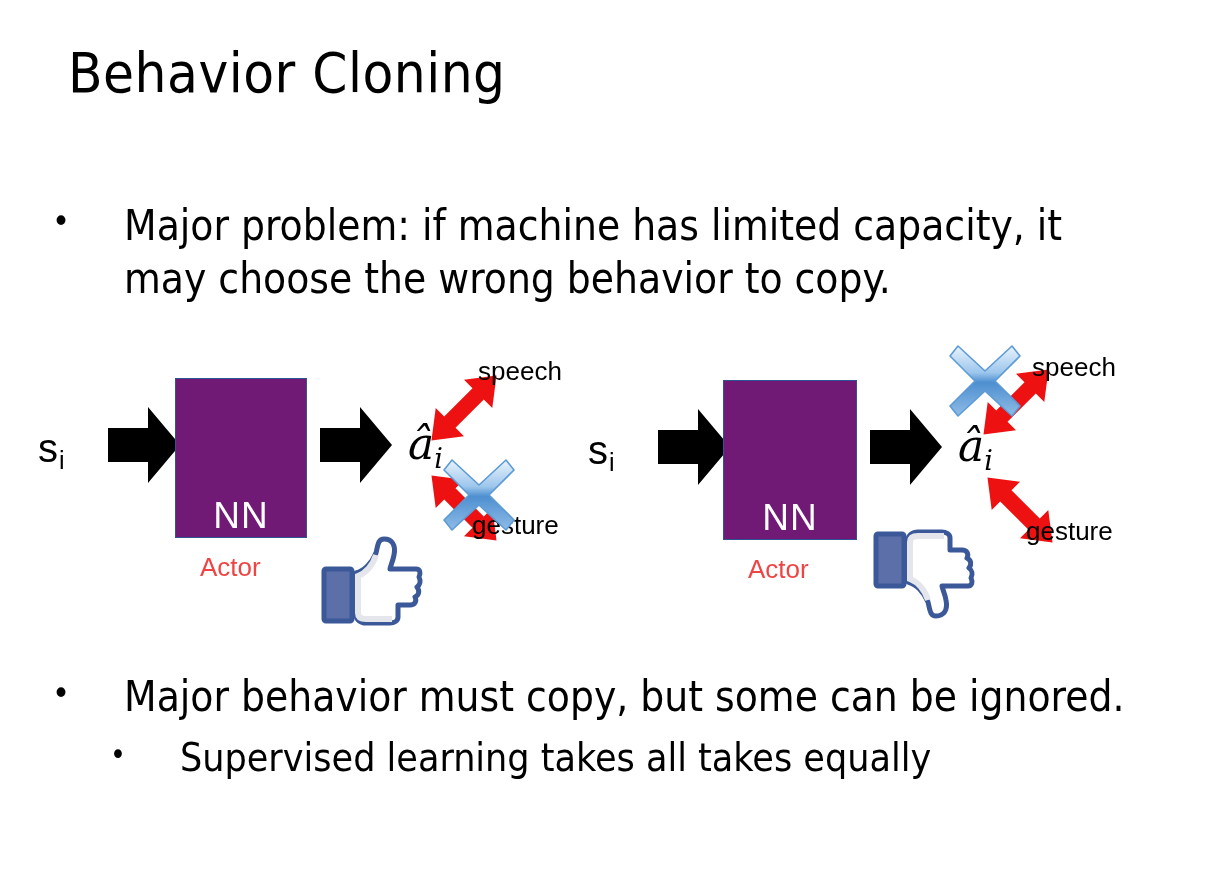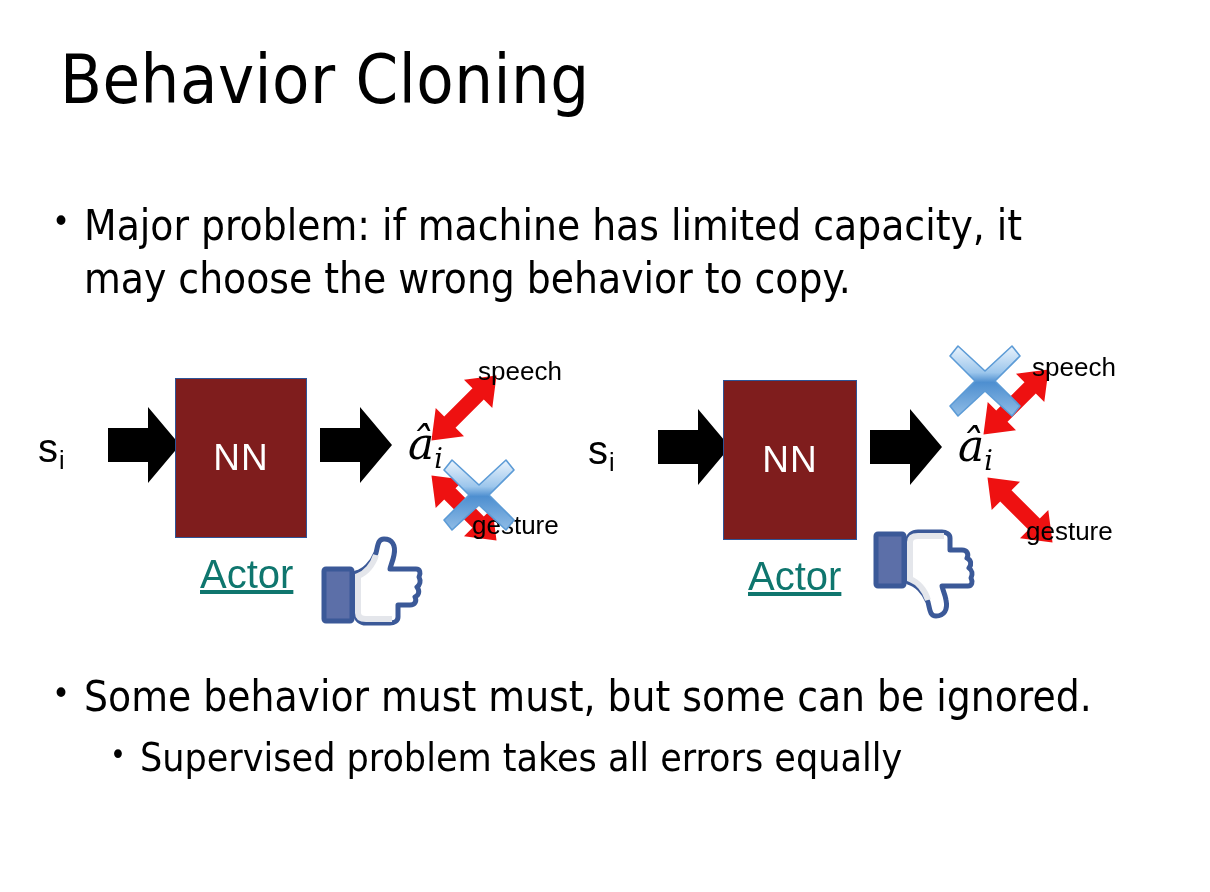--- a/index.html
+++ b/index.html
@@ -14,25 +14,25 @@
     position: relative;
     width: 1210px;
     height: 892px;
     background: #ffffff;
     overflow: hidden;
   }
 
   
   .slide-title {
     position: absolute;
-    left: 60px;
+    left: 68px;
     top: 44px;
     font-family: "DejaVu Sans Condensed", "Liberation Sans Narrow", "Liberation Sans", sans-serif;
     font-stretch: condensed;
-    font-size: 68px;
+    font-size: 56px;
     font-weight: 300;
     letter-spacing: 0.5px;
     color: #000000;
     white-space: nowrap;
     line-height: 1.05;
   }
 
   
   .bullet {
     position: absolute;
@@ -42,20 +42,21 @@
     font-family: "Liberation Sans Narrow", "DejaVu Sans Condensed", "Liberation Sans", sans-serif;
     font-stretch: condensed;
   }
   .bullet .dot {
     flex: 0 0 auto;
     margin-right: 14px;
     line-height: 1;
   }
   .bullet .btext {
     flex: 1 1 auto;
+    margin-left: 40px;
   }
 
   #bullet-1 {
     left: 52px;
     top: 200px;
     width: 1060px;
     font-size: 42px;
     line-height: 1.25;
   }
   #bullet-1 .dot { font-size: 34px; padding-top: 4px; }
@@ -105,41 +106,40 @@
   }
 
   .arrow-blk {
     position: absolute;
     width: 72px;
     height: 86px;
   }
 
   .nn-box {
     position: absolute;
-    background: #7f1d1d;
+    background: #701a75;
     border: 1px solid #2E5496;
     box-sizing: border-box;
     display: flex;
-    align-items: center;
+    align-items: flex-end;
     justify-content: center;
   }
   .nn-box .nn-text {
     color: #ffffff;
     font-family: "Liberation Sans", sans-serif;
     font-size: 37px;
     letter-spacing: 1px;
   }
 
   .actor-label {
     position: absolute;
     font-family: "Liberation Sans", sans-serif;
-    font-size: 40px;
-    color: #0f766e;
+    font-size: 26px;
+    color: #ef4444;
     white-space: nowrap;
-    text-decoration: underline;
   }
 
   .ahat {
     position: absolute;
     font-family: "DejaVu Serif", "Liberation Serif", serif;
     font-style: italic;
     font-size: 44px;
     color: #000;
     white-space: nowrap;
     line-height: 1;
@@ -341,21 +341,21 @@
                    L46,88 C40,88 36,84 36,80 Z" fill="#FFFFFF" stroke="#3B5998" stroke-width="5" stroke-linejoin="round"></path>
           <path d="M56,20 C53,30 46,38 38,41 L38,78 C38,82 41,84 46,84 L72,84" fill="none" stroke="#E4E6EB" stroke-width="6"></path>
         </g>
       </svg>
     </div>
 
   </div>
 
   <div class="bullet" id="bullet-2">
     <span class="dot">•</span>
-    <span class="btext">Some behavior must must, but some can be ignored.</span>
+    <span class="btext">Major behavior must copy, but some can be ignored.</span>
   </div>
 
   <div class="bullet" id="bullet-3">
     <span class="dot">•</span>
-    <span class="btext">Supervised problem takes all errors equally</span>
+    <span class="btext">Supervised learning takes all takes equally</span>
   </div>
 
 </div>
 
 </body></html>

